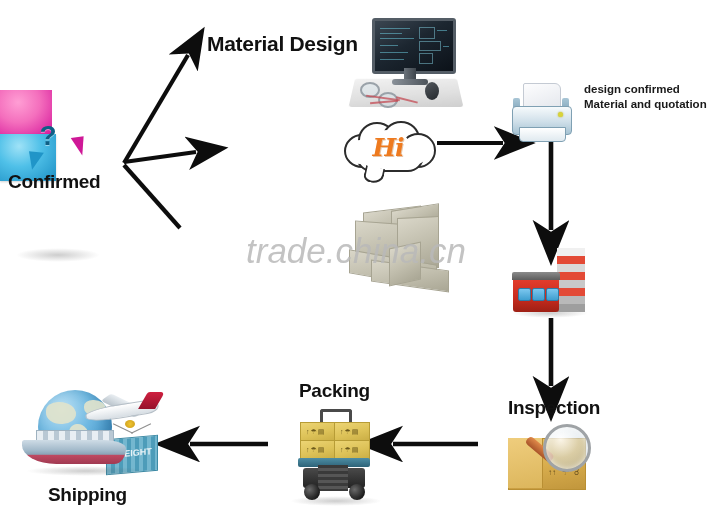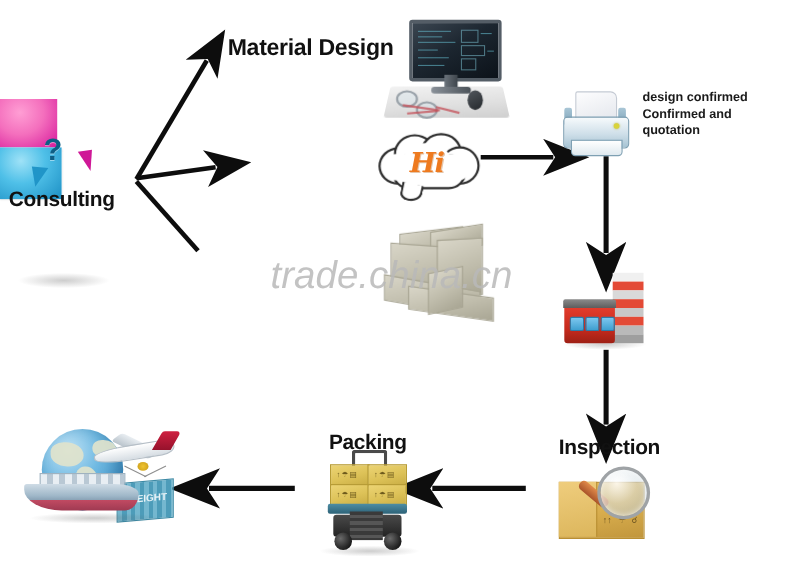--- a/index.html
+++ b/index.html
@@ -360,21 +360,21 @@
   </svg>
 
   <div class="abs" style="left:0;top:90px;width:140px;height:120px;">
     <div class="soft-shadow" style="left:16px;top:158px;width:84px;height:14px;"></div>
     <div class="bub-pink" style="top:10px;"></div>
     <div class="bub-pink-tail" style="top:47px;"></div>
     <div class="bub-blue" style="top:22px;"></div>
     <div class="bub-blue-tail" style="top:62px;"></div>
     <div class="qmark" style="top:22px;">?</div>
   </div>
-  <div class="abs hdg hdg-md" style="left:8px;top:172px;">Consulting</div>
+  <div class="abs hdg hdg-md" style="left:8px;top:172px;">Confirmed</div>
 
   <div class="abs hdg hdg-lg" style="left:207px;top:33px;">Material Design</div>
 
   <div class="abs" style="left:0;top:0;width:717px;height:130px;">
     <div class="desk"></div>
     <div class="monitor-screen">
       <div class="scr-line" style="left:5px;top:7px;width:30px;"></div>
       <div class="scr-line" style="left:5px;top:12px;width:22px;"></div>
       <div class="scr-line" style="left:5px;top:17px;width:34px;"></div>
       <div class="scr-line" style="left:5px;top:24px;width:18px;"></div>
@@ -415,21 +415,21 @@
     <div class="card-pc" style="left:10px;top:18px;width:68px;height:42px;transform:skewY(4deg);"></div>
     <div class="card-pc" style="left:52px;top:12px;width:40px;height:50px;transform:skewY(-3deg);"></div>
     <div class="card-pc" style="left:4px;top:52px;width:86px;height:22px;transform:skewY(10deg);"></div>
     <div class="card-pc" style="left:26px;top:60px;width:76px;height:20px;transform:skewY(8deg);"></div>
     <div class="card-pc" style="left:44px;top:40px;width:30px;height:36px;transform:skewY(-12deg);"></div>
   </div>
 
   <div class="abs watermark" style="left:246px;top:231px;font-style:italic;">trade.china.cn</div>
 
   <div class="abs sub sub-sm" style="left:584px;top:82px;">design confirmed
-Confirmed and quotation</div>
+Material and quotation</div>
 
   <div class="abs" style="left:0;top:0;width:717px;height:160px;">
     <div class="prn-paper"></div>
     <div class="prn-side-l"></div>
     <div class="prn-side-r"></div>
     <div class="prn-body"></div>
     <div class="prn-led"></div>
     <div class="prn-out"></div>
   </div>
 
@@ -456,21 +456,21 @@
   <div class="abs" style="left:0;top:0;width:717px;height:518px;">
     <div class="insp-box"></div>
     <div class="insp-flap"></div>
     <div class="insp-sym" style="left:548px;top:468px;">↑↑</div>
     <div class="insp-sym" style="left:562px;top:468px;">☂</div>
     <div class="insp-sym" style="left:574px;top:468px;">☌</div>
     <div class="mag-handle"></div>
     <div class="mag-lens"></div>
   </div>
 
-  <div class="abs hdg hdg-md" style="left:299px;top:381px;margin-top:12px;">Packing</div>
+  <div class="abs hdg hdg-md" style="left:299px;top:381px;">Packing</div>
   <div class="abs" style="left:0;top:0;width:717px;height:518px;">
     <div class="pk-handle"></div>
     <div class="pk-box" style="left:300px;top:422px;width:34px;height:18px;"></div>
     <div class="pk-box" style="left:334px;top:422px;width:34px;height:18px;"></div>
     <div class="pk-box" style="left:300px;top:440px;width:34px;height:18px;"></div>
     <div class="pk-box" style="left:334px;top:440px;width:34px;height:18px;"></div>
     <div class="pk-mark" style="left:306px;top:428px;">↑☂▤</div>
     <div class="pk-mark" style="left:340px;top:428px;">↑☂▤</div>
     <div class="pk-mark" style="left:306px;top:446px;">↑☂▤</div>
     <div class="pk-mark" style="left:340px;top:446px;">↑☂▤</div>
@@ -495,14 +495,15 @@
     <div class="plane-tail"></div>
     <div class="crane-line" style="left:112px;top:428px;width:22px;transform:rotate(26deg);"></div>
     <div class="crane-line" style="left:130px;top:428px;width:22px;transform:rotate(-26deg);"></div>
     <div class="hook-dot"></div>
     <div class="container"></div>
     <div class="container-lbl">FREIGHT</div>
     <div class="ship-cargo"></div>
     <div class="ship-hull"></div>
     <div class="soft-shadow" style="left:26px;top:466px;width:120px;height:10px;"></div>
   </div>
+  <div class="abs hdg hdg-md" style="left:48px;top:485px;">Shipping</div>
 
 </div>
 
 </body></html>

